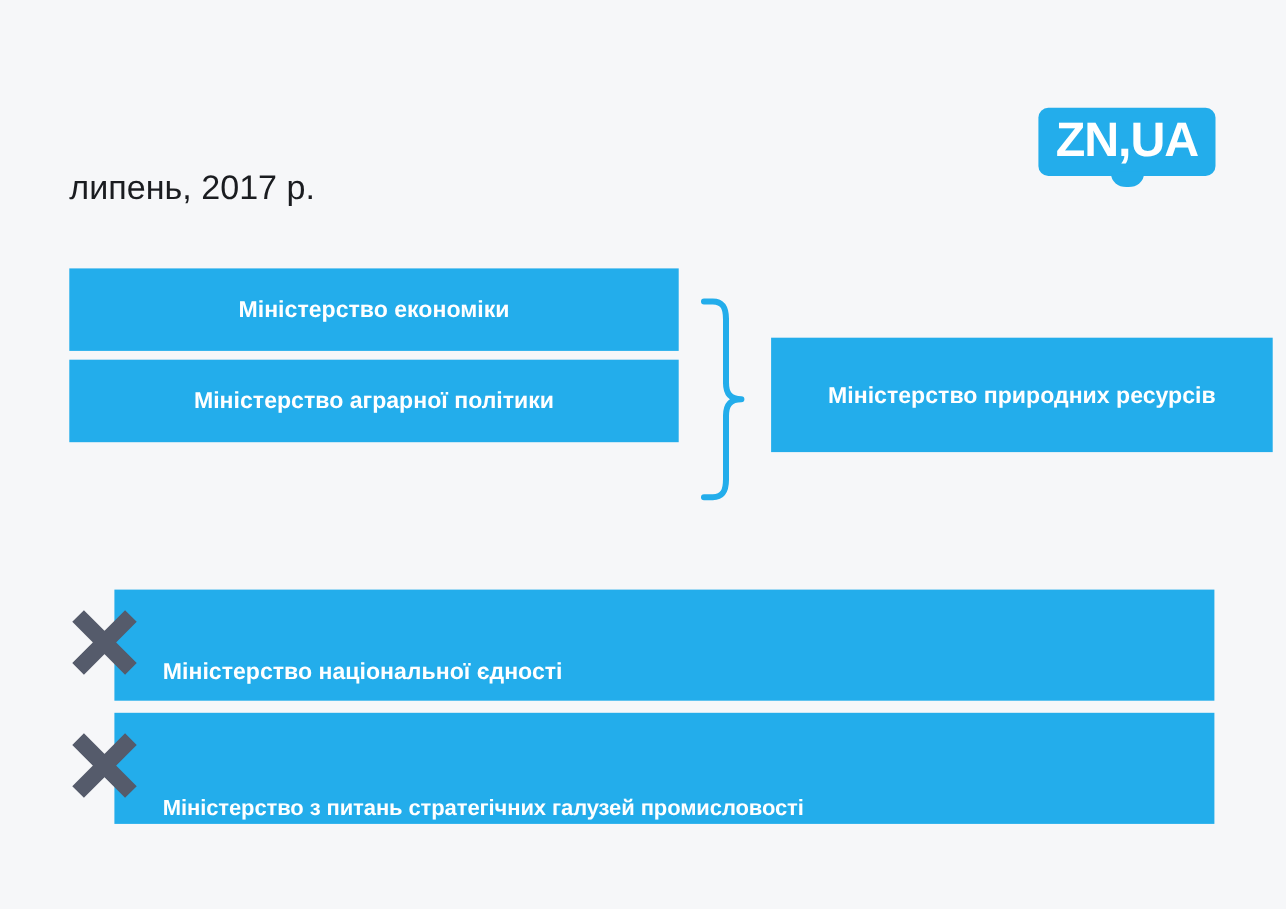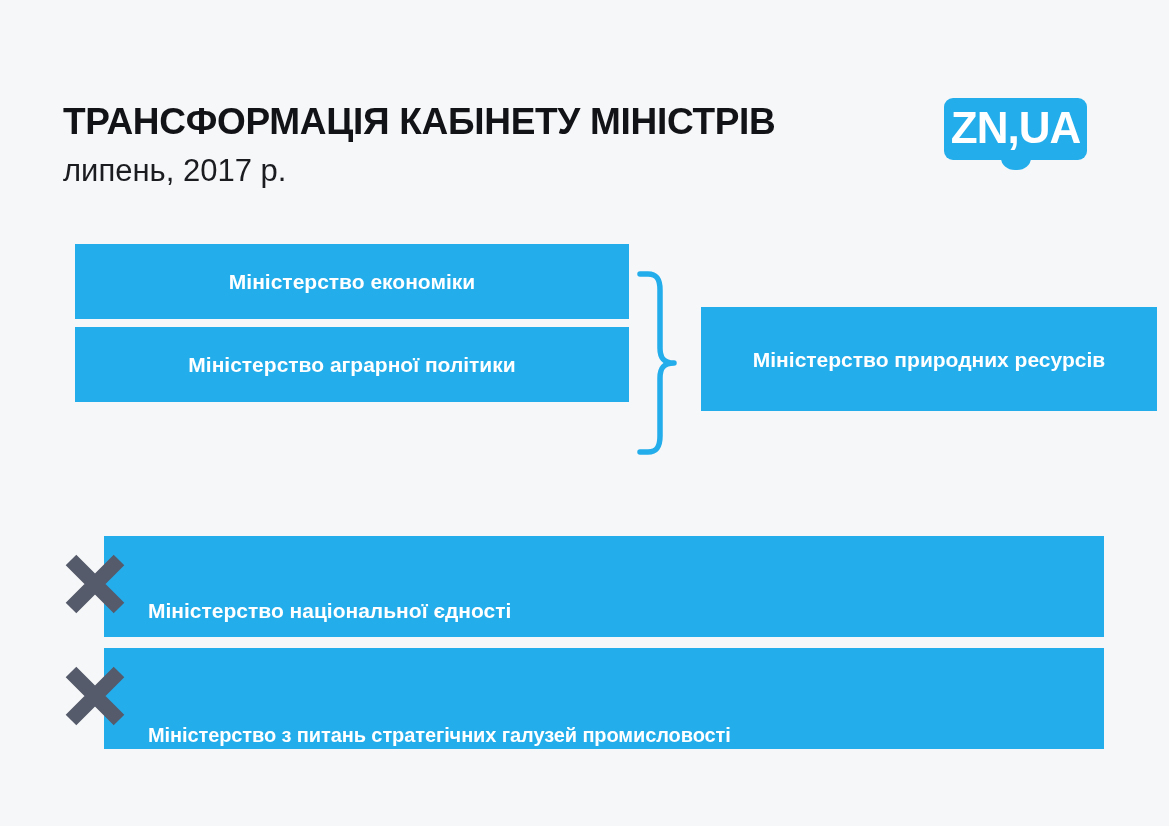--- a/index.html
+++ b/index.html
@@ -44,21 +44,21 @@
     font-weight: normal;
     color: #1a1c20;
     white-space: nowrap;
   }
 
   
   .logo {
     position: absolute;
     left: 944px;
     top: 98px;
-    width: 143px;
+    width: 161px;
     height: 62px;
   }
   .logo-plate {
     position: absolute;
     inset: 0;
     background: #23adeb;
     border-radius: 9px;
   }
   .logo-tail {
     position: absolute;
@@ -96,21 +96,21 @@
   }
   .bar-label {
     color: #ffffff;
     font-weight: bold;
     font-size: 21px;
     line-height: 27px;
   }
 
   
   .merge-bar {
-    left: 75px;
+    left: 63px;
     width: 554px;
     height: 75px;
     justify-content: center;
   }
   .merge-bar .bar-label {
     text-align: center;
     padding: 0 14px;
   }
   .merge-bar-1 { top: 244px; }
   .merge-bar-2 { top: 327px; }
@@ -163,21 +163,20 @@
     height: 64px;
   }
   .cross-1 { top: 554px; }
   .cross-2 { top: 666px; }
 </style>
 </head>
 <body>
 
 <div class="canvas">
 
-  <div class="header-title">ТРАНСФОРМАЦІЯ КАБІНЕТУ МІНІСТРІВ</div>
 
   <div class="header-subtitle">липень, 2017 р.</div>
 
   <div class="logo">
     <div class="logo-plate"></div>
     <div class="logo-tail"></div>
     <div class="logo-text">ZN,UA</div>
   </div>
 
   <div class="bar merge-bar merge-bar-1">

